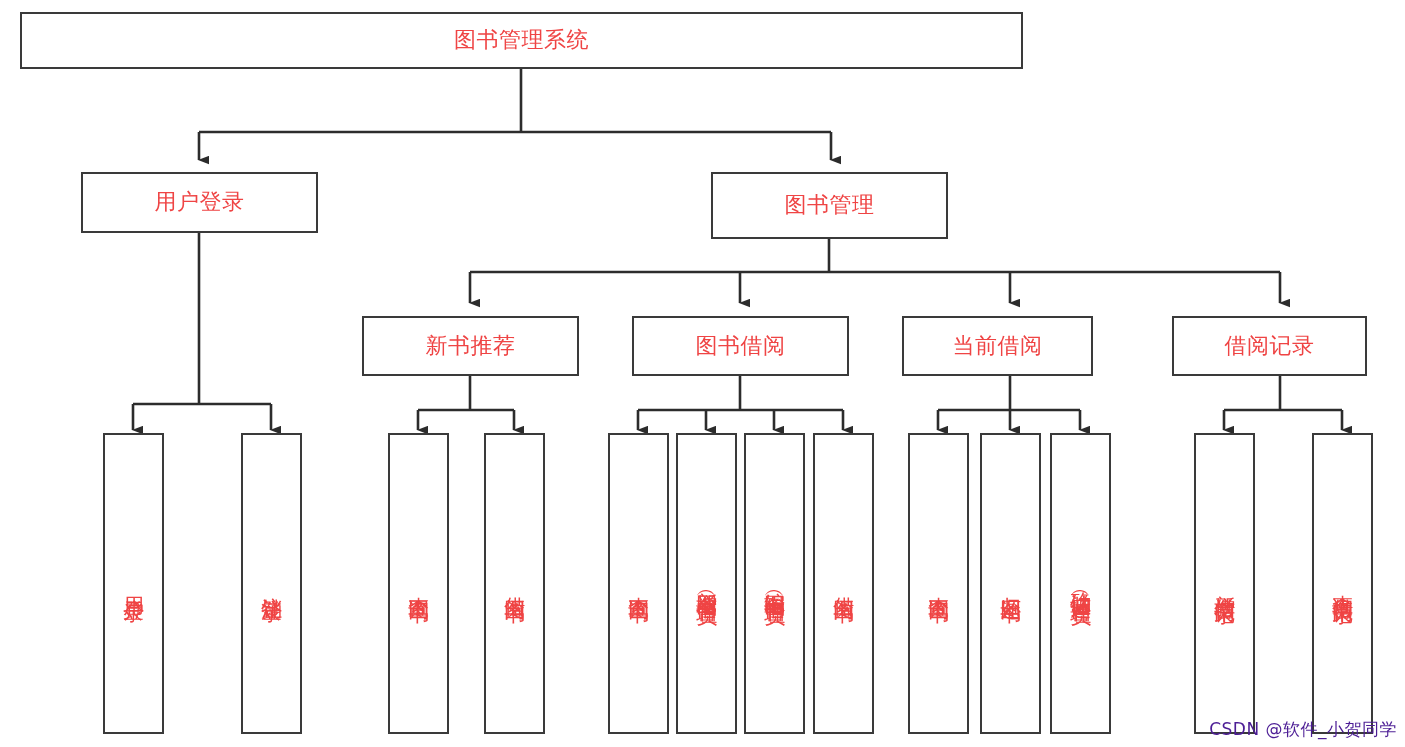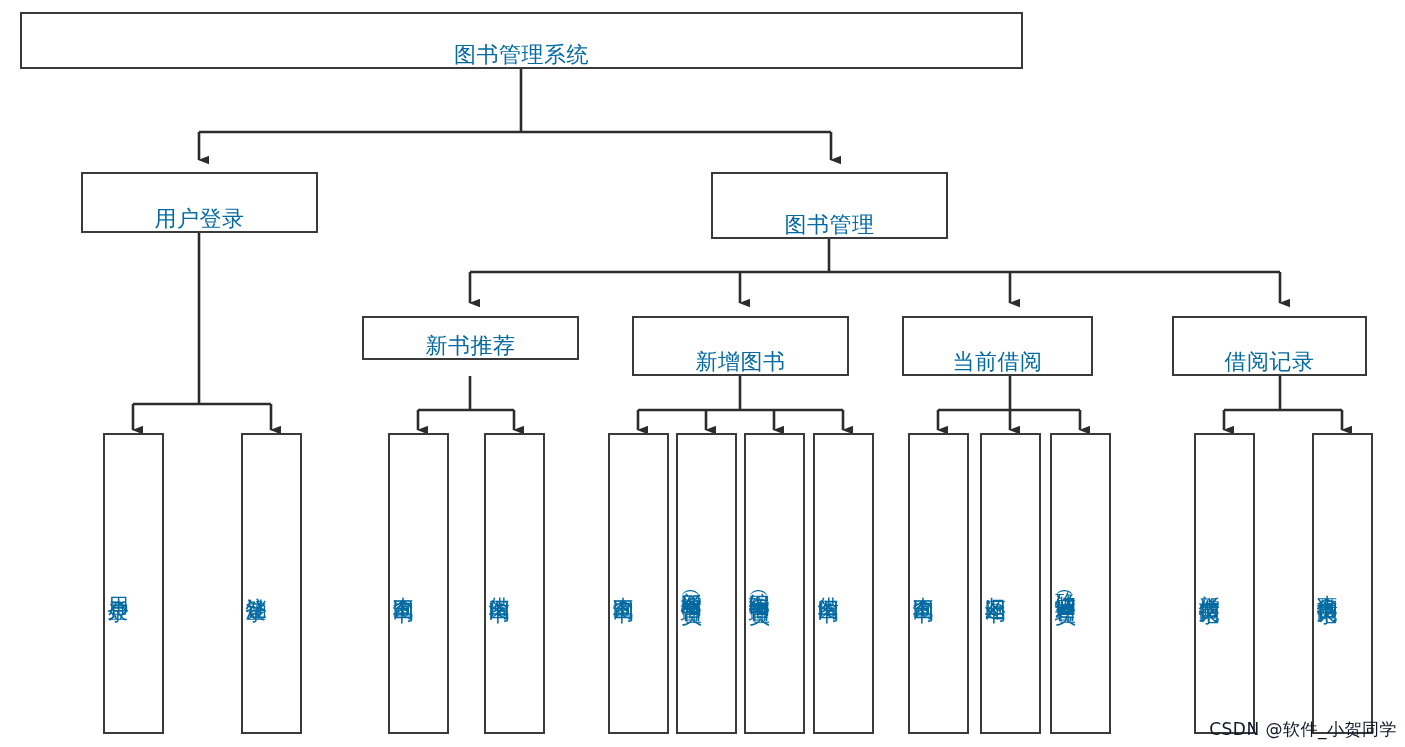--- a/index.html
+++ b/index.html
@@ -24,23 +24,23 @@
     width: 1405px;
     height: 747px;
     pointer-events: none;
   }
   .node {
     position: absolute;
     box-sizing: border-box;
     background: #ffffff;
     border: 2.2px solid #3a3a3a;
     display: flex;
-    align-items: flex-end;
+    align-items: center;
     justify-content: center;
-    color: #0369a1;
+    color: #ef4444;
   }
   .node.horiz {
     font-size: 22px;
     letter-spacing: 0.5px;
     line-height: 1.1;
   }
   .node.vert {
     writing-mode: vertical-rl;
     text-orientation: upright;
     font-size: 21px;
@@ -53,21 +53,21 @@
     writing-mode: vertical-rl;
     text-orientation: upright;
     display: block;
     white-space: nowrap;
   }
   .watermark {
     position: absolute;
     right: 8px;
     bottom: 6px;
     font-size: 17px;
-    color: #0f172a;
+    color: #4c1d95;
     letter-spacing: 0.5px;
     white-space: nowrap;
   }
 </style>
 </head>
 <body>
 
 <div id="canvas">
 
   <svg class="wires" viewBox="0 0 1405 747">
@@ -124,25 +124,25 @@
     <span class="txt">图书管理系统</span>
   </div>
 
   <div class="node horiz" style="left:81px; top:172px; width:237px; height:61px;">
     <span class="txt">用户登录</span>
   </div>
   <div class="node horiz" style="left:711px; top:172px; width:237px; height:67px;">
     <span class="txt">图书管理</span>
   </div>
 
-  <div class="node horiz" style="left:362px; top:316px; width:217px; height:44px;">
+  <div class="node horiz" style="left:362px; top:316px; width:217px; height:60px;">
     <span class="txt">新书推荐</span>
   </div>
   <div class="node horiz" style="left:632px; top:316px; width:217px; height:60px;">
-    <span class="txt">新增图书</span>
+    <span class="txt">图书借阅</span>
   </div>
   <div class="node horiz" style="left:902px; top:316px; width:191px; height:60px;">
     <span class="txt">当前借阅</span>
   </div>
   <div class="node horiz" style="left:1172px; top:316px; width:195px; height:60px;">
     <span class="txt">借阅记录</span>
   </div>
 
   <div class="node vert" style="left:103px; top:433px; width:61px; height:301px;">
     <span class="txt">用户登录</span>

